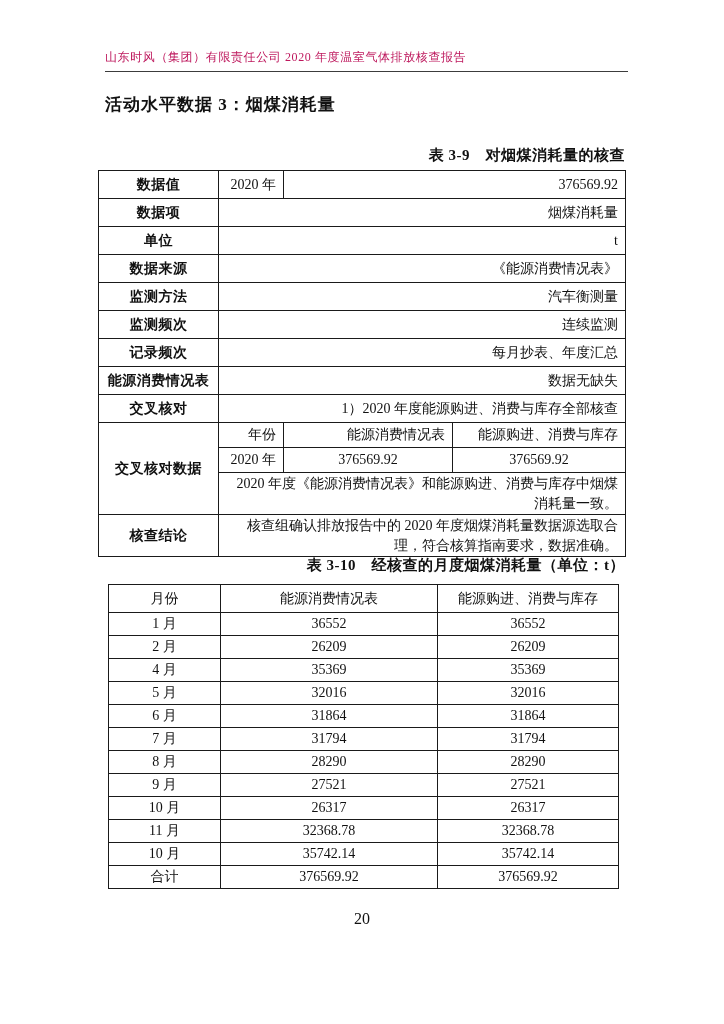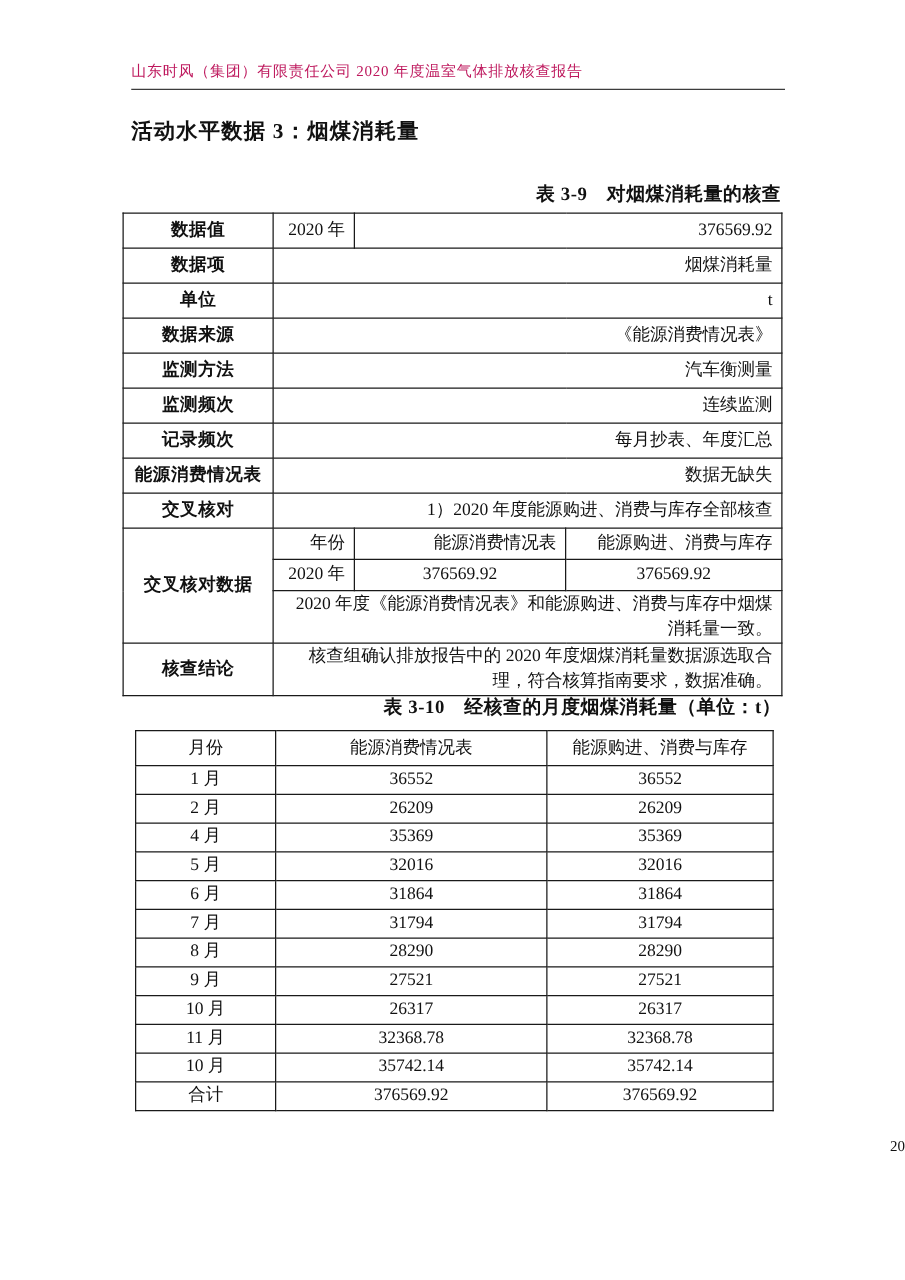--- a/index.html
+++ b/index.html
@@ -84,22 +84,22 @@
     text-align: center;
     height: 20px;
   }
   #table2 tr.hdr td { height: 25px; }
 
   .page-number {
     position: absolute;
     left: 0;
     top: 910px;
     width: 724px;
-    text-align: right;
-    font-size: 12px;
+    text-align: center;
+    font-size: 16px;
     color: #111111;
   }
 </style>
 </head>
 <body>
 
 <div class="page">
 
   <div class="doc-header">山东时风（集团）有限责任公司 2020 年度温室气体排放核查报告</div>
 

